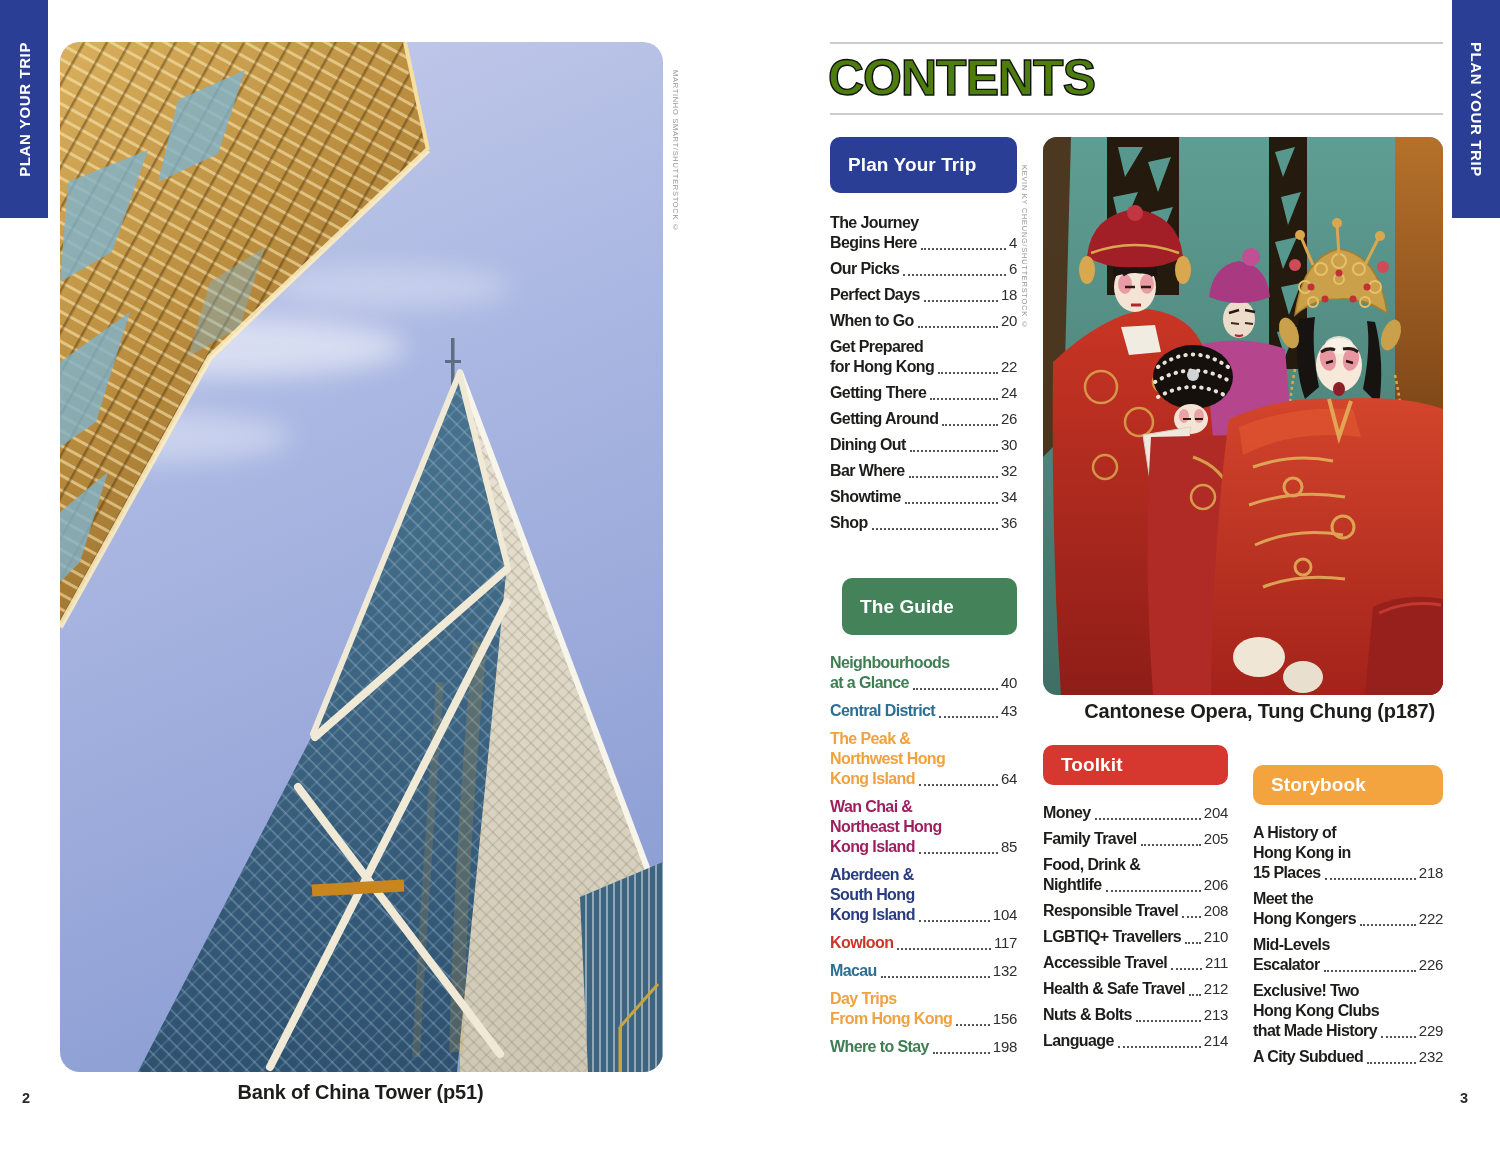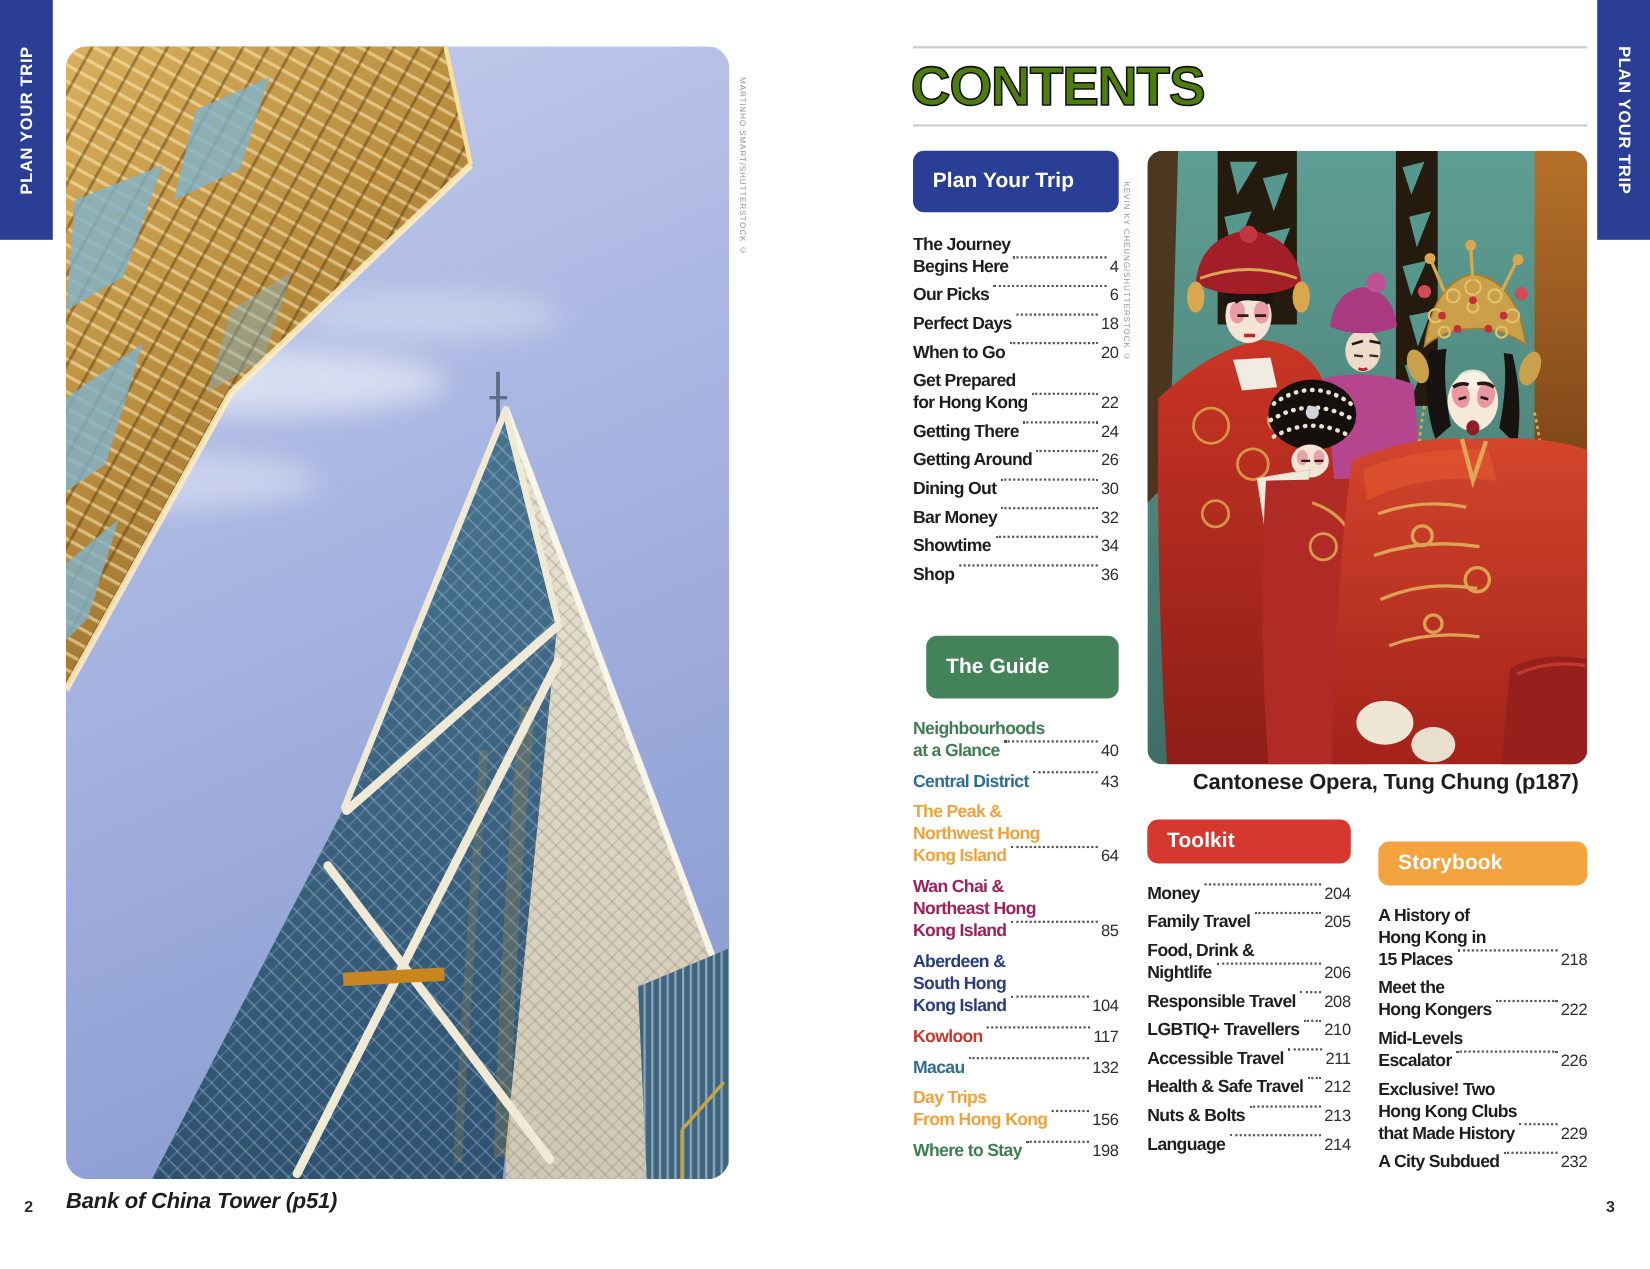--- a/index.html
+++ b/index.html
@@ -17,21 +17,21 @@
   .photo{position:absolute;overflow:hidden;}
   .photo svg{display:block;width:100%;height:100%;}
   .photo-left{left:60px;top:42px;width:603px;height:1030px;border-radius:20px;}
   .photo-right{left:1043px;top:137px;width:400px;height:558px;border-radius:14px;}
 
   .credit{position:absolute;writing-mode:vertical-rl;font-size:7.5px;letter-spacing:.7px;color:#989898;white-space:nowrap;}
   .credit-left{left:671px;top:70px;}
   .credit-right{left:1020px;top:165px;}
 
   .caption{position:absolute;font-weight:bold;font-size:20px;color:#1d1d1b;letter-spacing:-.2px;}
-  .caption-left{left:60px;top:1081px;width:601px;text-align:left;font-style:italic;}
+  .caption-left{left:60px;top:1081px;width:601px;text-align:center;}
   .caption-right{left:1043px;top:700px;width:392px;text-align:right;}
 
   .pagenum{position:absolute;font-size:14.5px;font-weight:bold;color:#2a2a2a;}
   .pagenum-left{left:22px;top:1090px;}
   .pagenum-right{left:1460px;top:1090px;}
 
   
   .rule{position:absolute;left:830px;width:613px;height:2px;background:#cccccc;}
   .rule-top{top:42px;}
   .rule-bottom{top:113px;}
@@ -46,21 +46,21 @@
 
   .cat-box{border-radius:10px;color:#ffffff;font-weight:bold;font-size:19px;display:flex;align-items:center;
            padding-left:18px;box-sizing:border-box;letter-spacing:.1px;}
   .box-plan{height:56px;margin-bottom:20px;}
   .box-guide{height:57px;margin:45px 0 18px 12px;}
   .box-tool,.box-story{height:40px;margin-bottom:18px;}
 
   
   .entry{font-weight:bold;font-size:16px;line-height:20px;letter-spacing:-.6px;color:#1d1d1b;margin-bottom:6px;}
   .guide-list .entry{margin-bottom:8px;}
-  .erow{display:flex;align-items:flex-start;}
+  .erow{display:flex;align-items:flex-end;}
   .etext{white-space:nowrap;}
   .leader{flex:1;min-width:2px;border-bottom:2px dotted #555;margin:0 3px 3px 4px;}
   .enum{font-weight:normal;font-size:15px;letter-spacing:-.3px;color:#2e2e2e;}
 </style>
 </head>
 <body>
 
 <div class="canvas">
 
   <div class="tab tab-left" style="background-color: rgb(42, 62, 150);">
@@ -365,21 +365,21 @@
       </div>
       <div class="entry">
         <div class="erow">
             <span class="etext">Dining Out</span>
             <span class="leader"></span>
             <span class="enum">30</span>
           </div>
       </div>
       <div class="entry">
         <div class="erow">
-            <span class="etext">Bar Money</span>
+            <span class="etext">Bar Where</span>
             <span class="leader"></span>
             <span class="enum">32</span>
           </div>
       </div>
       <div class="entry">
         <div class="erow">
             <span class="etext">Showtime</span>
             <span class="leader"></span>
             <span class="enum">34</span>
           </div>

